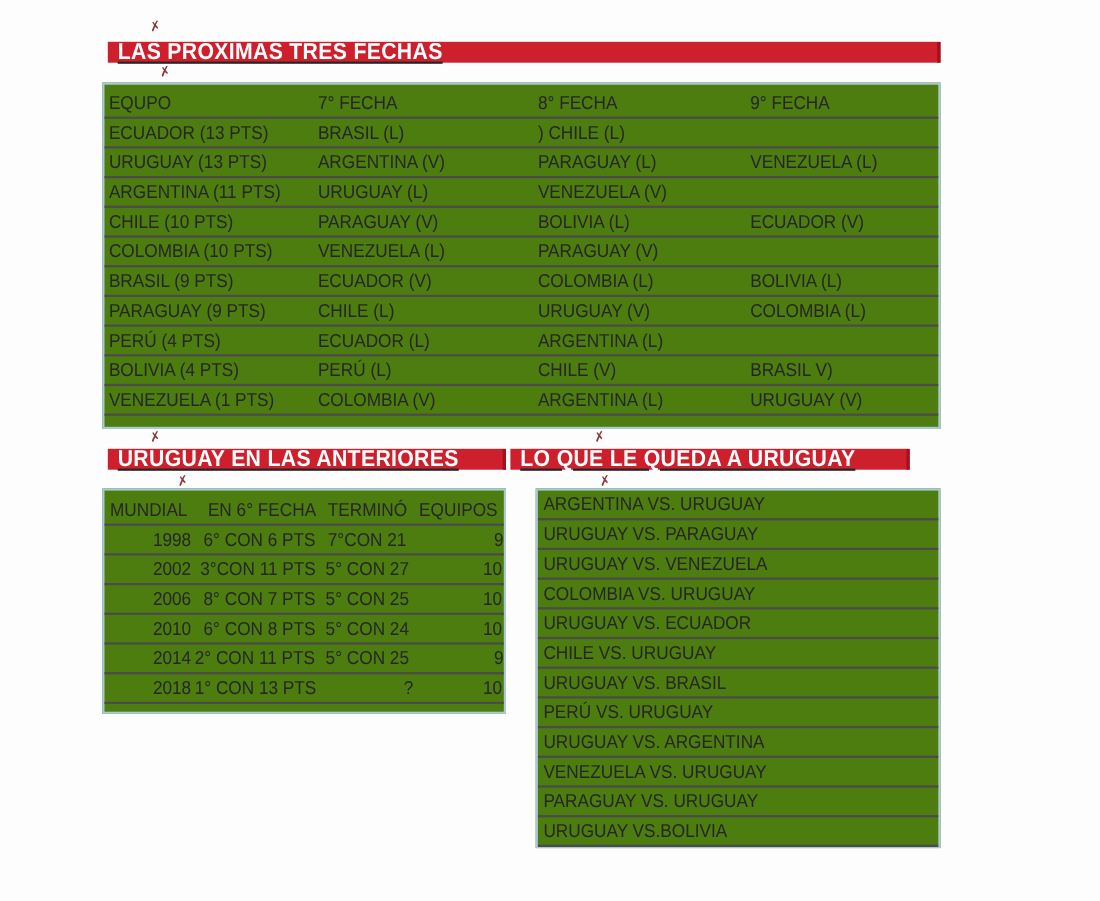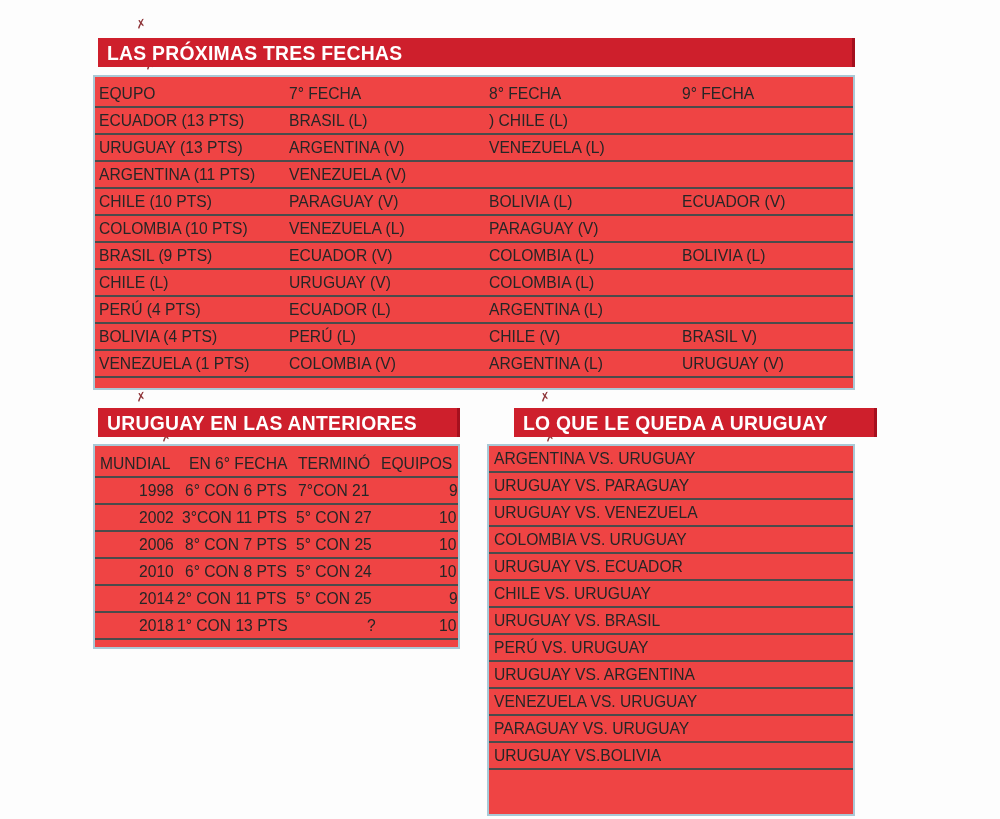--- a/index.html
+++ b/index.html
@@ -3,37 +3,38 @@
 <meta charset="utf-8">
 <style>
   html,body{margin:0;padding:0;background:#ffffff;}
   .canvas{
     position:relative;width:1000px;height:819px;margin:0 auto;
     background:#fdfdfd;overflow:hidden;
     font-family:"Liberation Sans",sans-serif;color:#262626;
   }
   
   .bar{
-    position:absolute;height:29px;background:#ce1f2c;
+    position:absolute;height:19px;background:#ce1f2c;
     display:flex;align-items:center;padding-left:9px;box-sizing:border-box;
     box-shadow:inset -3px 0 0 #a5101e;
+    text-decoration:underline;
   }
   .bar .cnd{
     color:#ffffff;font-weight:700;font-size:21px;letter-spacing:.3px;white-space:nowrap;
   }
   .bar1{left:98px;top:38px;width:757px;}
   .bar2{left:98px;top:408px;width:362px;}
-  .bar3{left:514px;top:408px;width:363px;}
+  .bar3{left:464px;top:408px;width:363px;}
   
   .box{
-    position:absolute;background:#ef4444;border:2px solid #a9c9d6;box-sizing:border-box;
+    position:absolute;background:#4d7c0f;border:2px solid #a9c9d6;box-sizing:border-box;
   }
   .t1{left:93px;top:75px;width:762px;height:315px;padding-top:4px;}
   .t2{left:93px;top:444px;width:367px;height:205px;padding-top:5px;}
-  .t3{left:487px;top:444px;width:368px;height:372px;}
+  .t3{left:487px;top:444px;width:368px;height:327px;}
   .row{
     display:grid;height:27px;box-sizing:border-box;align-items:center;
     border-bottom:2px solid #4b4b4b;padding-left:4px;
   }
   .t1 .row{grid-template-columns:190px 200px 193px 1fr;}
   .t2 .row{grid-template-columns:78px 119px 80px 1fr;text-align:right;}
   .t3 .row{grid-template-columns:1fr;padding-left:5px;}
   .cell{overflow:visible;white-space:nowrap;}
   .cnd{display:inline-block;transform:scaleX(.92);transform-origin:0 50%;white-space:nowrap;}
   .cell .cnd{font-size:17px;letter-spacing:0;}
@@ -66,44 +67,47 @@
         <div class="cell"><span class="cnd">9° FECHA</span></div>
       </div>
       <div class="row">
         <div class="cell"><span class="cnd">ECUADOR (13 PTS)</span></div>
         <div class="cell"><span class="cnd">BRASIL (L)</span></div>
         <div class="cell"><span class="cnd">) CHILE (L)</span></div>
       </div>
       <div class="row">
         <div class="cell"><span class="cnd">URUGUAY (13 PTS)</span></div>
         <div class="cell"><span class="cnd">ARGENTINA (V)</span></div>
+        <div class="cell"><span class="cnd">PARAGUAY (L)</span></div>
         <div class="cell"><span class="cnd">VENEZUELA (L)</span></div>
       </div>
       <div class="row">
         <div class="cell"><span class="cnd">ARGENTINA (11 PTS)</span></div>
+        <div class="cell"><span class="cnd">URUGUAY (L)</span></div>
         <div class="cell"><span class="cnd">VENEZUELA (V)</span></div>
       </div>
       <div class="row">
         <div class="cell"><span class="cnd">CHILE (10 PTS)</span></div>
         <div class="cell"><span class="cnd">PARAGUAY (V)</span></div>
         <div class="cell"><span class="cnd">BOLIVIA (L)</span></div>
         <div class="cell"><span class="cnd">ECUADOR (V)</span></div>
       </div>
       <div class="row">
         <div class="cell"><span class="cnd">COLOMBIA (10 PTS)</span></div>
         <div class="cell"><span class="cnd">VENEZUELA (L)</span></div>
         <div class="cell"><span class="cnd">PARAGUAY (V)</span></div>
       </div>
       <div class="row">
         <div class="cell"><span class="cnd">BRASIL (9 PTS)</span></div>
         <div class="cell"><span class="cnd">ECUADOR (V)</span></div>
         <div class="cell"><span class="cnd">COLOMBIA (L)</span></div>
         <div class="cell"><span class="cnd">BOLIVIA (L)</span></div>
       </div>
       <div class="row">
+        <div class="cell"><span class="cnd">PARAGUAY (9 PTS)</span></div>
         <div class="cell"><span class="cnd">CHILE (L)</span></div>
         <div class="cell"><span class="cnd">URUGUAY (V)</span></div>
         <div class="cell"><span class="cnd">COLOMBIA (L)</span></div>
       </div>
       <div class="row">
         <div class="cell"><span class="cnd">PERÚ (4 PTS)</span></div>
         <div class="cell"><span class="cnd">ECUADOR (L)</span></div>
         <div class="cell"><span class="cnd">ARGENTINA (L)</span></div>
       </div>
       <div class="row">

